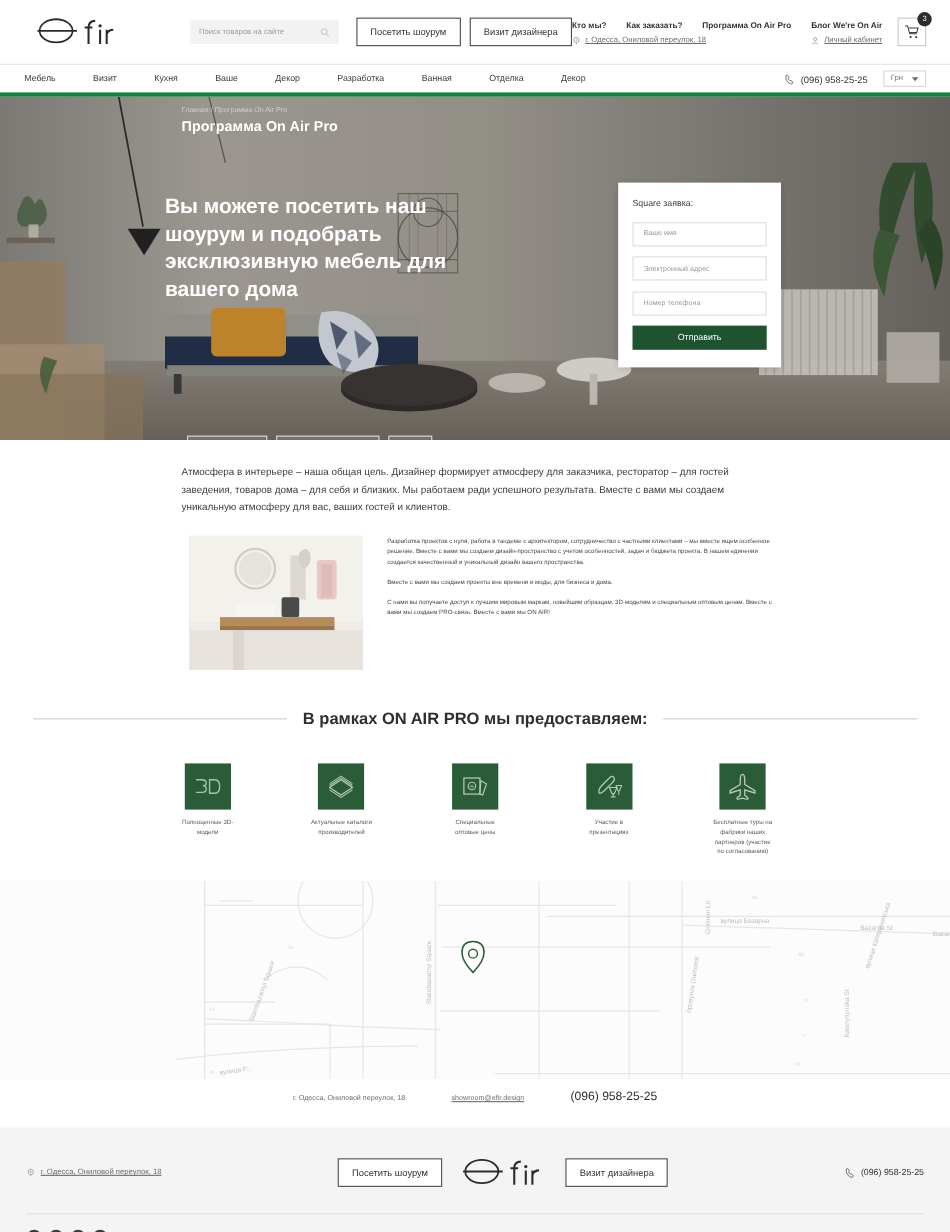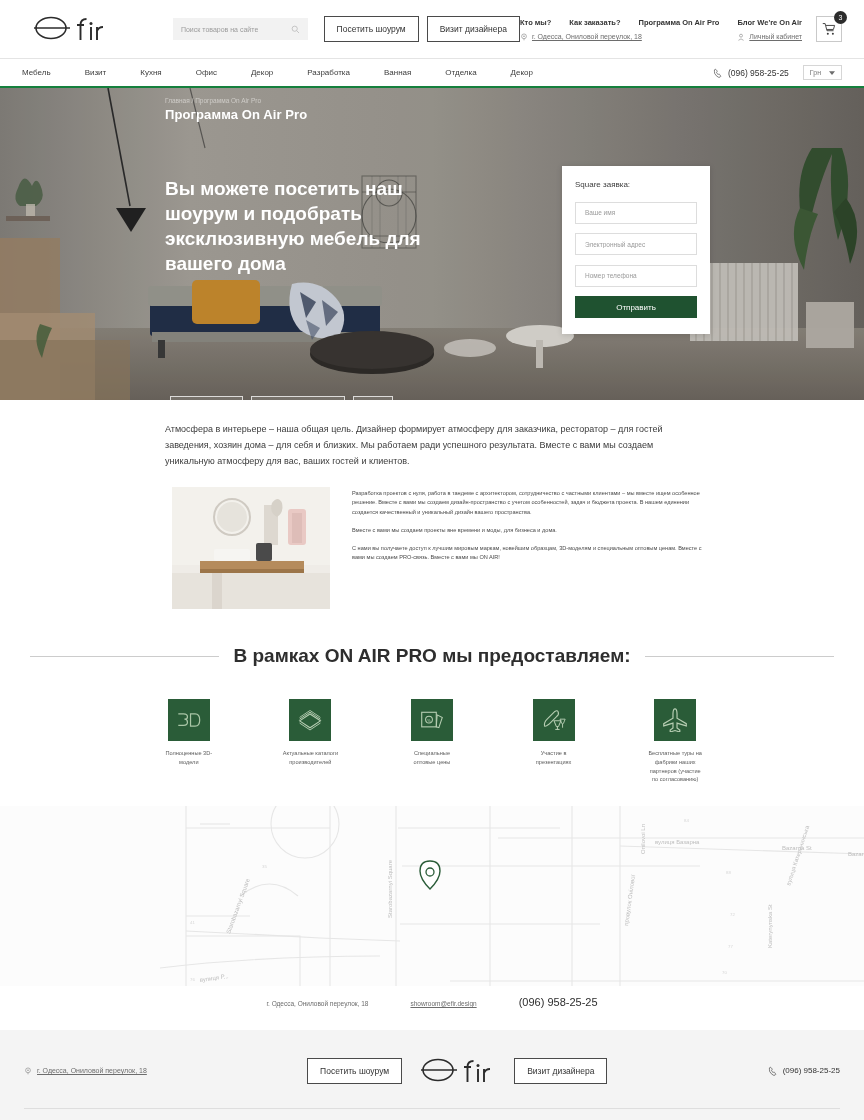--- a/index.html
+++ b/index.html
@@ -57,21 +57,21 @@
   }
   .cart-badge {
     position: absolute; top: -6px; right: -6px;
     width: 13px; height: 13px; border-radius: 50%;
     background: #2c2c2c; color: #fff; font-size: 7px;
     display: flex; align-items: center; justify-content: center;
   }
 
   
   .nav {
-    height: 30px; border-top: 1px solid #e4e4e4; border-bottom: 2px solid #15803d;
+    height: 30px; border-top: 1px solid #e4e4e4; border-bottom: 4px solid #15803d;
     display: flex; align-items: center; padding: 0 22px;
   }
   .nav a {
     font-size: 8px; color: #3c3c3c; text-decoration: none;
     margin-right: 34px; white-space: nowrap;
   }
   .nav-right { margin-left: auto; display: flex; align-items: center; gap: 14px; }
   .nav-phone { display: flex; align-items: center; gap: 5px; font-size: 8.5px; color: #333; }
   .cur-sel {
     border: 1px solid #d6d6d6; font-size: 7px; color: #777;
@@ -85,21 +85,21 @@
   }
   .hero-photo { position: absolute; inset: 0; }
   .hero-inner { position: relative; padding: 5px 22px 0 165px; height: 100%; }
   .crumb { font-size: 6.5px; color: #d8d6d2; padding-top: 4px; }
   .crumb span { opacity: .85; }
   .hero-kicker {
     font-size: 13px; font-weight: bold; color: #fff; margin-top: 3px;
     letter-spacing: .1px;
   }
   .hero-h1 {
-    position: absolute; left: 165px; top: 88px; width: 290px;
+    position: absolute; left: 150px; top: 88px; width: 290px;
     font-size: 19px; line-height: 1.32; font-weight: bold; color: #fff;
   }
   .hero-btns { position: absolute; left: 170px; top: 308px; display: flex; gap: 8px; }
   .hero-btn {
     border: 1px solid rgba(255,255,255,.75); background: rgba(255,255,255,.1);
     color: #fff; font-size: 6.5px; padding: 5px 9px; cursor: pointer; white-space: nowrap;
   }
 
   
   .form-card {
@@ -127,21 +127,21 @@
 
   .midblock { display: flex; gap: 22px; padding: 18px 160px 0 172px; }
   .mid-img { width: 158px; height: 122px; flex: 0 0 158px; position: relative; overflow: hidden; background:#e9e6e1; }
   .mid-text { flex: 1; padding-top: 2px; }
   .mid-text p { font-size: 5.6px; line-height: 1.65; color: #4a4a4a; margin-bottom: 9px; }
 
   
   .svc { margin-top: 36px; padding: 0 30px; }
   .svc-head { display: flex; align-items: center; gap: 14px; }
   .svc-line { flex: 1; height: 1px; background: #ccc; }
-  .svc-title { font-size: 19px; font-weight: bold; color: #2e2e2e; white-space: nowrap; }
+  .svc-title { font-size: 15px; font-weight: bold; color: #2e2e2e; white-space: nowrap; }
 
   .svc-items { display: flex; justify-content: center; gap: 64px; margin-top: 32px; padding: 0 130px; }
   .svc-item { width: 78px; text-align: center; }
   .svc-icon {
     width: 42px; height: 42px; background: #2a5c38; margin: 0 auto 8px;
     display: flex; align-items: center; justify-content: center;
   }
   .svc-label { font-size: 5.6px; line-height: 1.55; color: #5c5c5c; }
 
   
@@ -241,21 +241,21 @@
         </svg>
         <span class="cart-badge">3</span>
       </div>
     </div>
   </div>
 
   <div class="nav">
     <a href="#">Мебель</a>
     <a href="#">Визит</a>
     <a href="#">Кухня</a>
-    <a href="#">Офис</a>
+    <a href="#">Ваше</a>
     <a href="#">Декор</a>
     <a href="#">Разработка</a>
     <a href="#">Ванная</a>
     <a href="#">Отделка</a>
     <a href="#">Декор</a>
     <div class="nav-right">
       <div class="nav-phone">
         <svg width="10" height="10" viewBox="0 0 14 14">
           <path d="M2 2.6 q1.4 -1.4 2.4 -.2 l1.2 1.6 q.6 .9 -.3 1.6 q-.8 .7 .3 2.1 q1.2 1.5 2.4 1.1 q1 -.4 1.5 .5 l1 1.6 q.7 1.1 -.6 1.9 q-2.2 1.2 -5.3 -2 q-3.2 -3.2 -2.6 -6.2 z" fill="none" stroke="#3c3c3c" stroke-width=".9"></path>
         </svg>
@@ -383,21 +383,21 @@
     <div class="form-card">
       <div class="form-title">Square заявка:</div>
       <input value="" placeholder="Ваше имя" style="">
       <input value="" placeholder="Электронный адрес" style="">
       <input value="" placeholder="Номер телефона" style="">
       <button class="form-submit">Отправить</button>
     </div>
   </div>
 
   <div class="intro">
-    <p>Атмосфера в интерьере – наша общая цель. Дизайнер формирует атмосферу для заказчика, ресторатор – для гостей заведения, хозяин дома – для себя и близких. Мы работаем ради успешного результата. Вместе с вами мы создаем уникальную атмосферу для вас, ваших гостей и клиентов.</p>
+    <p>Атмосфера в интерьере – наша общая цель. Дизайнер формирует атмосферу для заказчика, ресторатор – для гостей заведения, товаров дома – для себя и близких. Мы работаем ради успешного результата. Вместе с вами мы создаем уникальную атмосферу для вас, ваших гостей и клиентов.</p>
   </div>
 
   <div class="midblock">
     <div class="mid-img">
       <svg viewBox="0 0 158 122" preserveAspectRatio="none">
         <rect width="158" height="122" fill="#efece7"></rect>
         <rect x="0" y="0" width="158" height="78" fill="#f3f1ec"></rect>
         <circle cx="60" cy="30" r="18" fill="none" stroke="#cfcac2" stroke-width="2"></circle>
         <circle cx="60" cy="30" r="15" fill="#e6e3dc"></circle>
         <rect x="92" y="18" width="14" height="40" fill="#ddd8d0"></rect>

